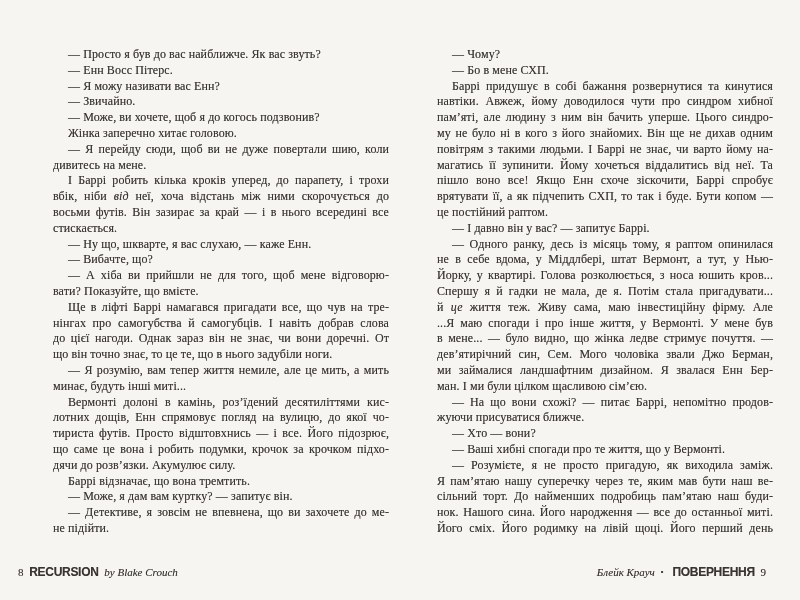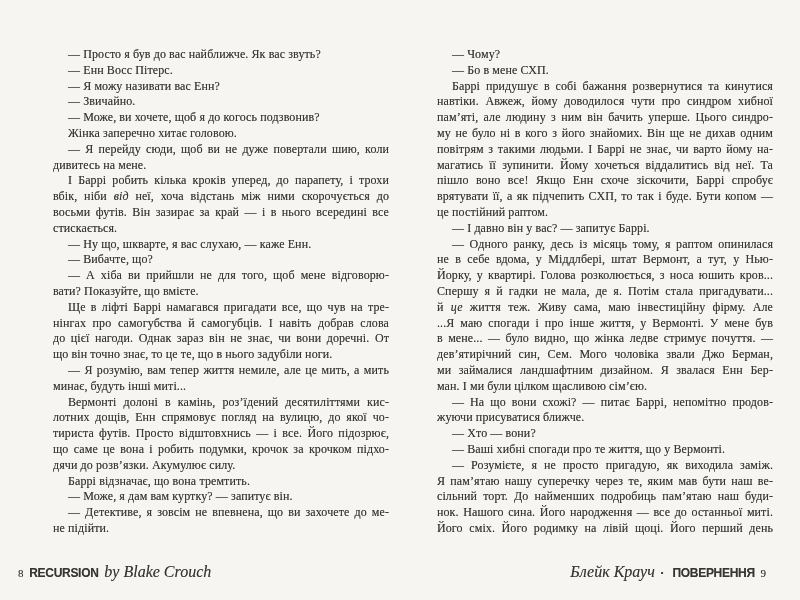--- a/index.html
+++ b/index.html
@@ -46,21 +46,21 @@
   .footer-left  { left: 18px; }
   .footer-right { right: 34px; text-align: right; }
   .pnum { font-size: 11px; }
   .logo {
     font-family: "Liberation Sans", "DejaVu Sans", sans-serif;
     font-weight: 700;
     font-size: 12px;
     letter-spacing: -0.3px;
     margin: 13px 3px;
   }
-  .byline, .author { font-style: italic; font-size: 16px; }
+  .byline, .author { font-style: italic; font-size: 11px; }
   .bullet { font-size: 9px; margin: 0 3px; vertical-align: 1px; }
 </style>
 </head>
 <body>
 
 <div class="spread">
 
   <div class="text-block" id="left-lines">
       <div class="line ind">— Просто я був до вас найближче. Як вас звуть?</div>
       <div class="line ind">— Енн Восс Пітерс.</div>

